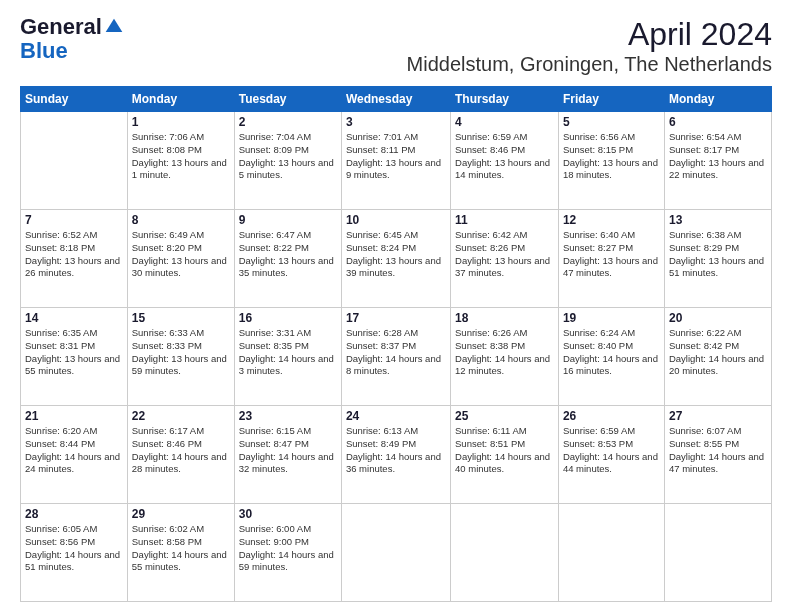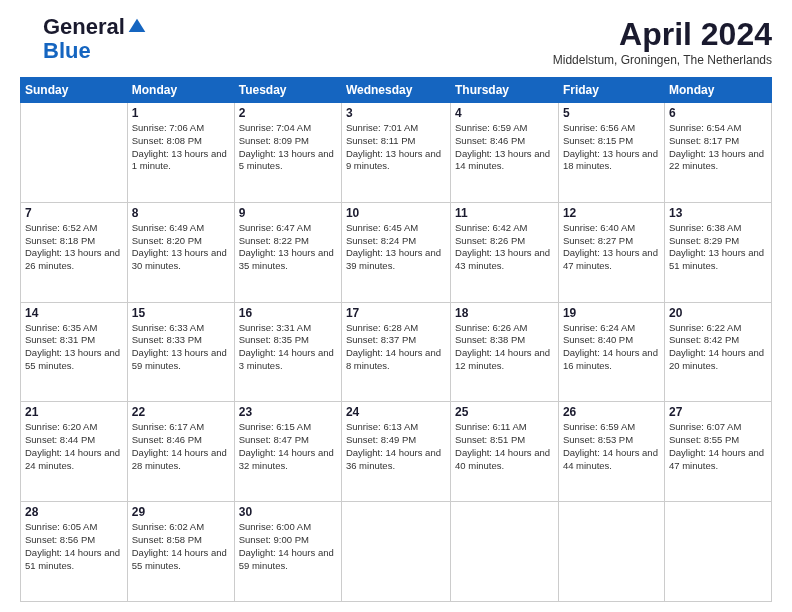--- a/index.html
+++ b/index.html
@@ -15,21 +15,20 @@
       height: 612px;
       padding: 16px 20px 10px 20px;
       display: flex;
       flex-direction: column;
     }
     .header {
       display: flex;
       justify-content: space-between;
       align-items: flex-start;
       margin-bottom: 10px;
-      margin-left: 23px;
     }
     .logo {
       display: flex;
       flex-direction: column;
       align-items: flex-start;
     }
     .logo-text {
       display: flex;
       align-items: center;
       font-size: 22px;
@@ -43,24 +42,24 @@
       width: 20px;
       height: 20px;
       margin-left: 2px;
     }
     .title-block {
       text-align: right;
     }
     .title-block h1 {
       font-size: 32px;
       color: #1a1a2e;
-      font-weight: bold;
+      font-weight: normal;
     }
     .title-block h2 {
-      font-size: 12px;
+      font-size: 20px;
       color: #333;
       font-weight: normal;
     }
     .calendar {
       width: 100%;
       border-collapse: collapse;
       flex: 1;
       font-size: 10px;
       border-radius: 13px;
     }
@@ -169,21 +168,21 @@
           <td>
             <div class="day-num">9</div>
             <div class="day-info"><span>Sunrise: 6:47 AM</span><br><span>Sunset: 8:22 PM</span><br><span>Daylight: 13 hours and 35 minutes.</span></div>
           </td>
           <td>
             <div class="day-num">10</div>
             <div class="day-info"><span>Sunrise: 6:45 AM</span><br><span>Sunset: 8:24 PM</span><br><span>Daylight: 13 hours and 39 minutes.</span></div>
           </td>
           <td>
             <div class="day-num">11</div>
-            <div class="day-info"><span>Sunrise: 6:42 AM</span><br><span>Sunset: 8:26 PM</span><br><span>Daylight: 13 hours and 43 minutes.</span></div>
+            <div class="day-info"><span>Sunrise: 6:42 AM</span><br><span>Sunset: 8:26 PM</span><br><span>Daylight: 13 hours and 37 minutes.</span></div>
           </td>
           <td>
             <div class="day-num">12</div>
             <div class="day-info"><span>Sunrise: 6:40 AM</span><br><span>Sunset: 8:27 PM</span><br><span>Daylight: 13 hours and 47 minutes.</span></div>
           </td>
           <td>
             <div class="day-num">13</div>
             <div class="day-info"><span>Sunrise: 6:38 AM</span><br><span>Sunset: 8:29 PM</span><br><span>Daylight: 13 hours and 51 minutes.</span></div>
           </td>
         </tr>

